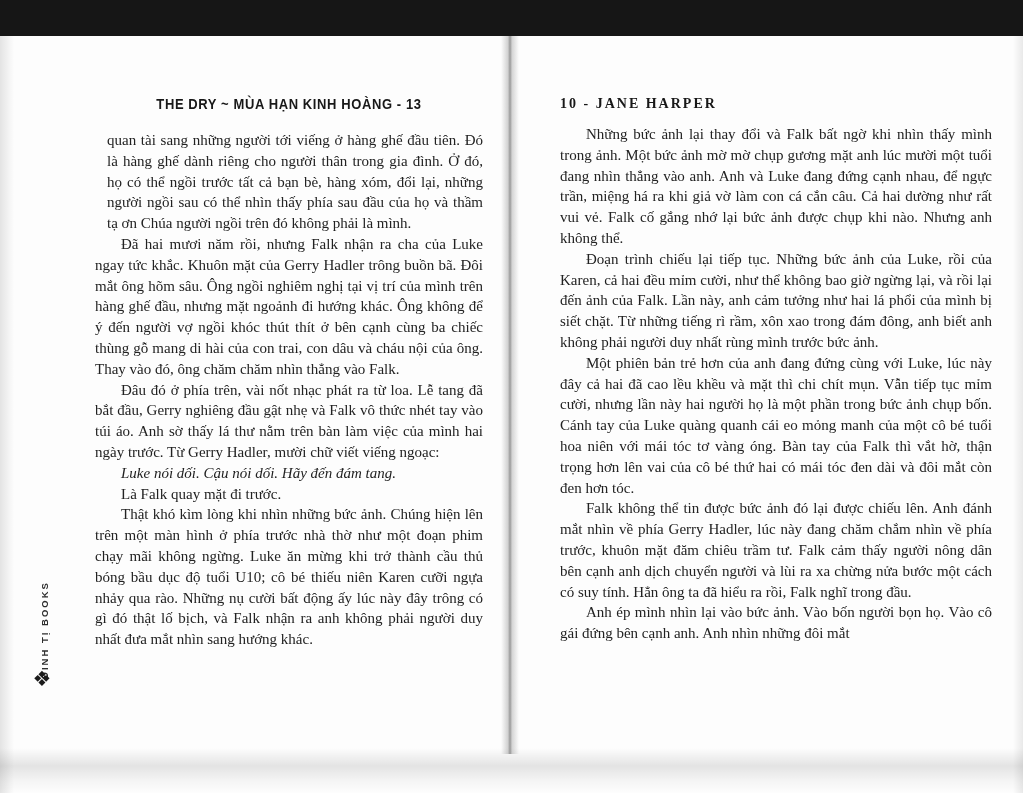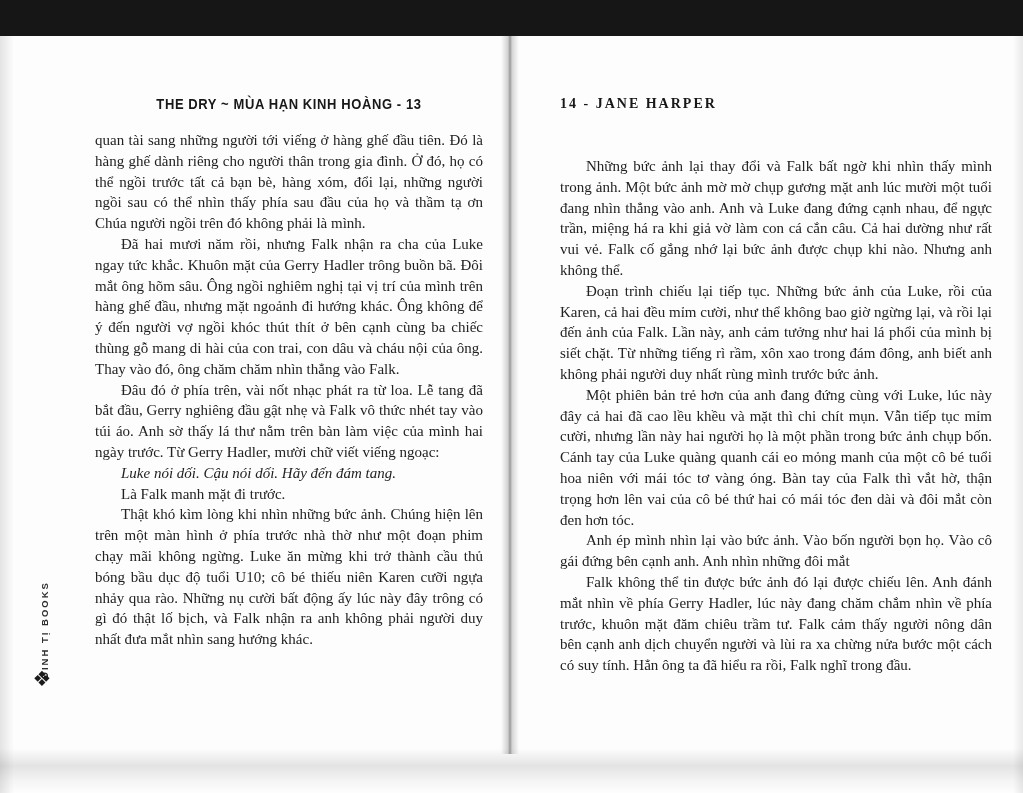--- a/index.html
+++ b/index.html
@@ -67,24 +67,24 @@
   }
 
   .body-text {
     position:absolute;
     font-size:15px;
     line-height:20.8px;
     text-align:justify;
     color:#222222;
   }
   .body-left  { left:95px; top:94px;  width:388px; }
-  .body-right { left:41px; top:88px;  width:432px;margin-top:32px; }
+  .body-right { left:41px; top:88px;  width:432px; }
 
   .body-text p { margin:0; text-indent:26px; }
-  .body-text p.noindent { text-indent:0; }
+  .body-text p.noindent { text-indent:0;margin-left:12px; }
   .body-text p.italic { font-style:italic;font-family:Liberation Serif, serif; }
 
   
   .pub-name {
     position:absolute; left:44px; top:630px;
     transform:translate(-50%,-50%) rotate(-90deg);
     transform-origin:center center;
     white-space:nowrap;
     font-family:"Liberation Sans","DejaVu Sans",sans-serif;
     font-weight:600; font-size:9.5px; letter-spacing:2px;
@@ -105,35 +105,35 @@
 
   <div class="top-bar"></div>
 
   <div class="page page-left">
     <div class="header header-left">THE DRY ~ MÙA HẠN KINH HOÀNG - 13</div>
     <div class="body-text body-left">
       <p class="noindent">quan tài sang những người tới viếng ở hàng ghế đầu tiên. Đó là hàng ghế dành riêng cho người thân trong gia đình. Ở đó, họ có thể ngồi trước tất cả bạn bè, hàng xóm, đổi lại, những người ngồi sau có thể nhìn thấy phía sau đầu của họ và thầm tạ ơn Chúa người ngồi trên đó không phải là mình.</p>
       <p>Đã hai mươi năm rồi, nhưng Falk nhận ra cha của Luke ngay tức khắc. Khuôn mặt của Gerry Hadler trông buồn bã. Đôi mắt ông hõm sâu. Ông ngồi nghiêm nghị tại vị trí của mình trên hàng ghế đầu, nhưng mặt ngoảnh đi hướng khác. Ông không để ý đến người vợ ngồi khóc thút thít ở bên cạnh cùng ba chiếc thùng gỗ mang di hài của con trai, con dâu và cháu nội của ông. Thay vào đó, ông chăm chăm nhìn thẳng vào Falk.</p>
       <p>Đâu đó ở phía trên, vài nốt nhạc phát ra từ loa. Lễ tang đã bắt đầu, Gerry nghiêng đầu gật nhẹ và Falk vô thức nhét tay vào túi áo. Anh sờ thấy lá thư nằm trên bàn làm việc của mình hai ngày trước. Từ Gerry Hadler, mười chữ viết viếng ngoạc:</p>
       <p class="italic">Luke nói dối. Cậu nói dối. Hãy đến đám tang.</p>
-      <p>Là Falk manh mặt đi trước.</p>
+      <p>Là Falk quay mặt đi trước.</p>
       <p>Thật khó kìm lòng khi nhìn những bức ảnh. Chúng hiện lên trên một màn hình ở phía trước nhà thờ như một đoạn phim chạy mãi không ngừng. Luke ăn mừng khi trở thành cầu thủ bóng bầu dục độ tuổi U10; cô bé thiếu niên Karen cưỡi ngựa nhảy qua rào. Những nụ cười bất động ấy lúc này đây trông có gì đó thật lố bịch, và Falk nhận ra anh không phải người duy nhất đưa mắt nhìn sang hướng khác.</p>
     </div>
   </div>
 
   <div class="spine"></div>
 
   <div class="page page-right">
-    <div class="header header-right">14 - JANE HARPER</div>
+    <div class="header header-right">10 - JANE HARPER</div>
     <div class="body-text body-right">
       <p>Những bức ảnh lại thay đổi và Falk bất ngờ khi nhìn thấy mình trong ảnh. Một bức ảnh mờ mờ chụp gương mặt anh lúc mười một tuổi đang nhìn thẳng vào anh. Anh và Luke đang đứng cạnh nhau, để ngực trần, miệng há ra khi giả vờ làm con cá cắn câu. Cả hai dường như rất vui vẻ. Falk cố gắng nhớ lại bức ảnh được chụp khi nào. Nhưng anh không thể.</p>
       <p>Đoạn trình chiếu lại tiếp tục. Những bức ảnh của Luke, rồi của Karen, cả hai đều mỉm cười, như thể không bao giờ ngừng lại, và rồi lại đến ảnh của Falk. Lần này, anh cảm tưởng như hai lá phổi của mình bị siết chặt. Từ những tiếng rì rầm, xôn xao trong đám đông, anh biết anh không phải người duy nhất rùng mình trước bức ảnh.</p>
       <p>Một phiên bản trẻ hơn của anh đang đứng cùng với Luke, lúc này đây cả hai đã cao lều khều và mặt thì chi chít mụn. Vẫn tiếp tục mỉm cười, nhưng lần này hai người họ là một phần trong bức ảnh chụp bốn. Cánh tay của Luke quàng quanh cái eo mỏng manh của một cô bé tuổi hoa niên với mái tóc tơ vàng óng. Bàn tay của Falk thì vắt hờ, thận trọng hơn lên vai của cô bé thứ hai có mái tóc đen dài và đôi mắt còn đen hơn tóc.</p>
+      <p>Falk không thể tin được bức ảnh đó lại được chiếu lên. Anh đánh mắt nhìn về phía Gerry Hadler, lúc này đang chăm chắm nhìn về phía trước, khuôn mặt đăm chiêu trầm tư. Falk cảm thấy người nông dân bên cạnh anh dịch chuyển người và lùi ra xa chừng nửa bước một cách có suy tính. Hẳn ông ta đã hiểu ra rồi, Falk nghĩ trong đầu.</p>
       <p>Anh ép mình nhìn lại vào bức ảnh. Vào bốn người bọn họ. Vào cô gái đứng bên cạnh anh. Anh nhìn những đôi mắt</p>
-      <p>Falk không thể tin được bức ảnh đó lại được chiếu lên. Anh đánh mắt nhìn về phía Gerry Hadler, lúc này đang chăm chắm nhìn về phía trước, khuôn mặt đăm chiêu trầm tư. Falk cảm thấy người nông dân bên cạnh anh dịch chuyển người và lùi ra xa chừng nửa bước một cách có suy tính. Hẳn ông ta đã hiểu ra rồi, Falk nghĩ trong đầu.</p>
     </div>
   </div>
 
   <span class="pub-name">ĐINH TỊ BOOKS</span>
   <span class="pub-logo">❖</span>
 
   <div class="left-shade"></div>
   <div class="right-shade"></div>
   <div class="bottom-shade"></div>
 

